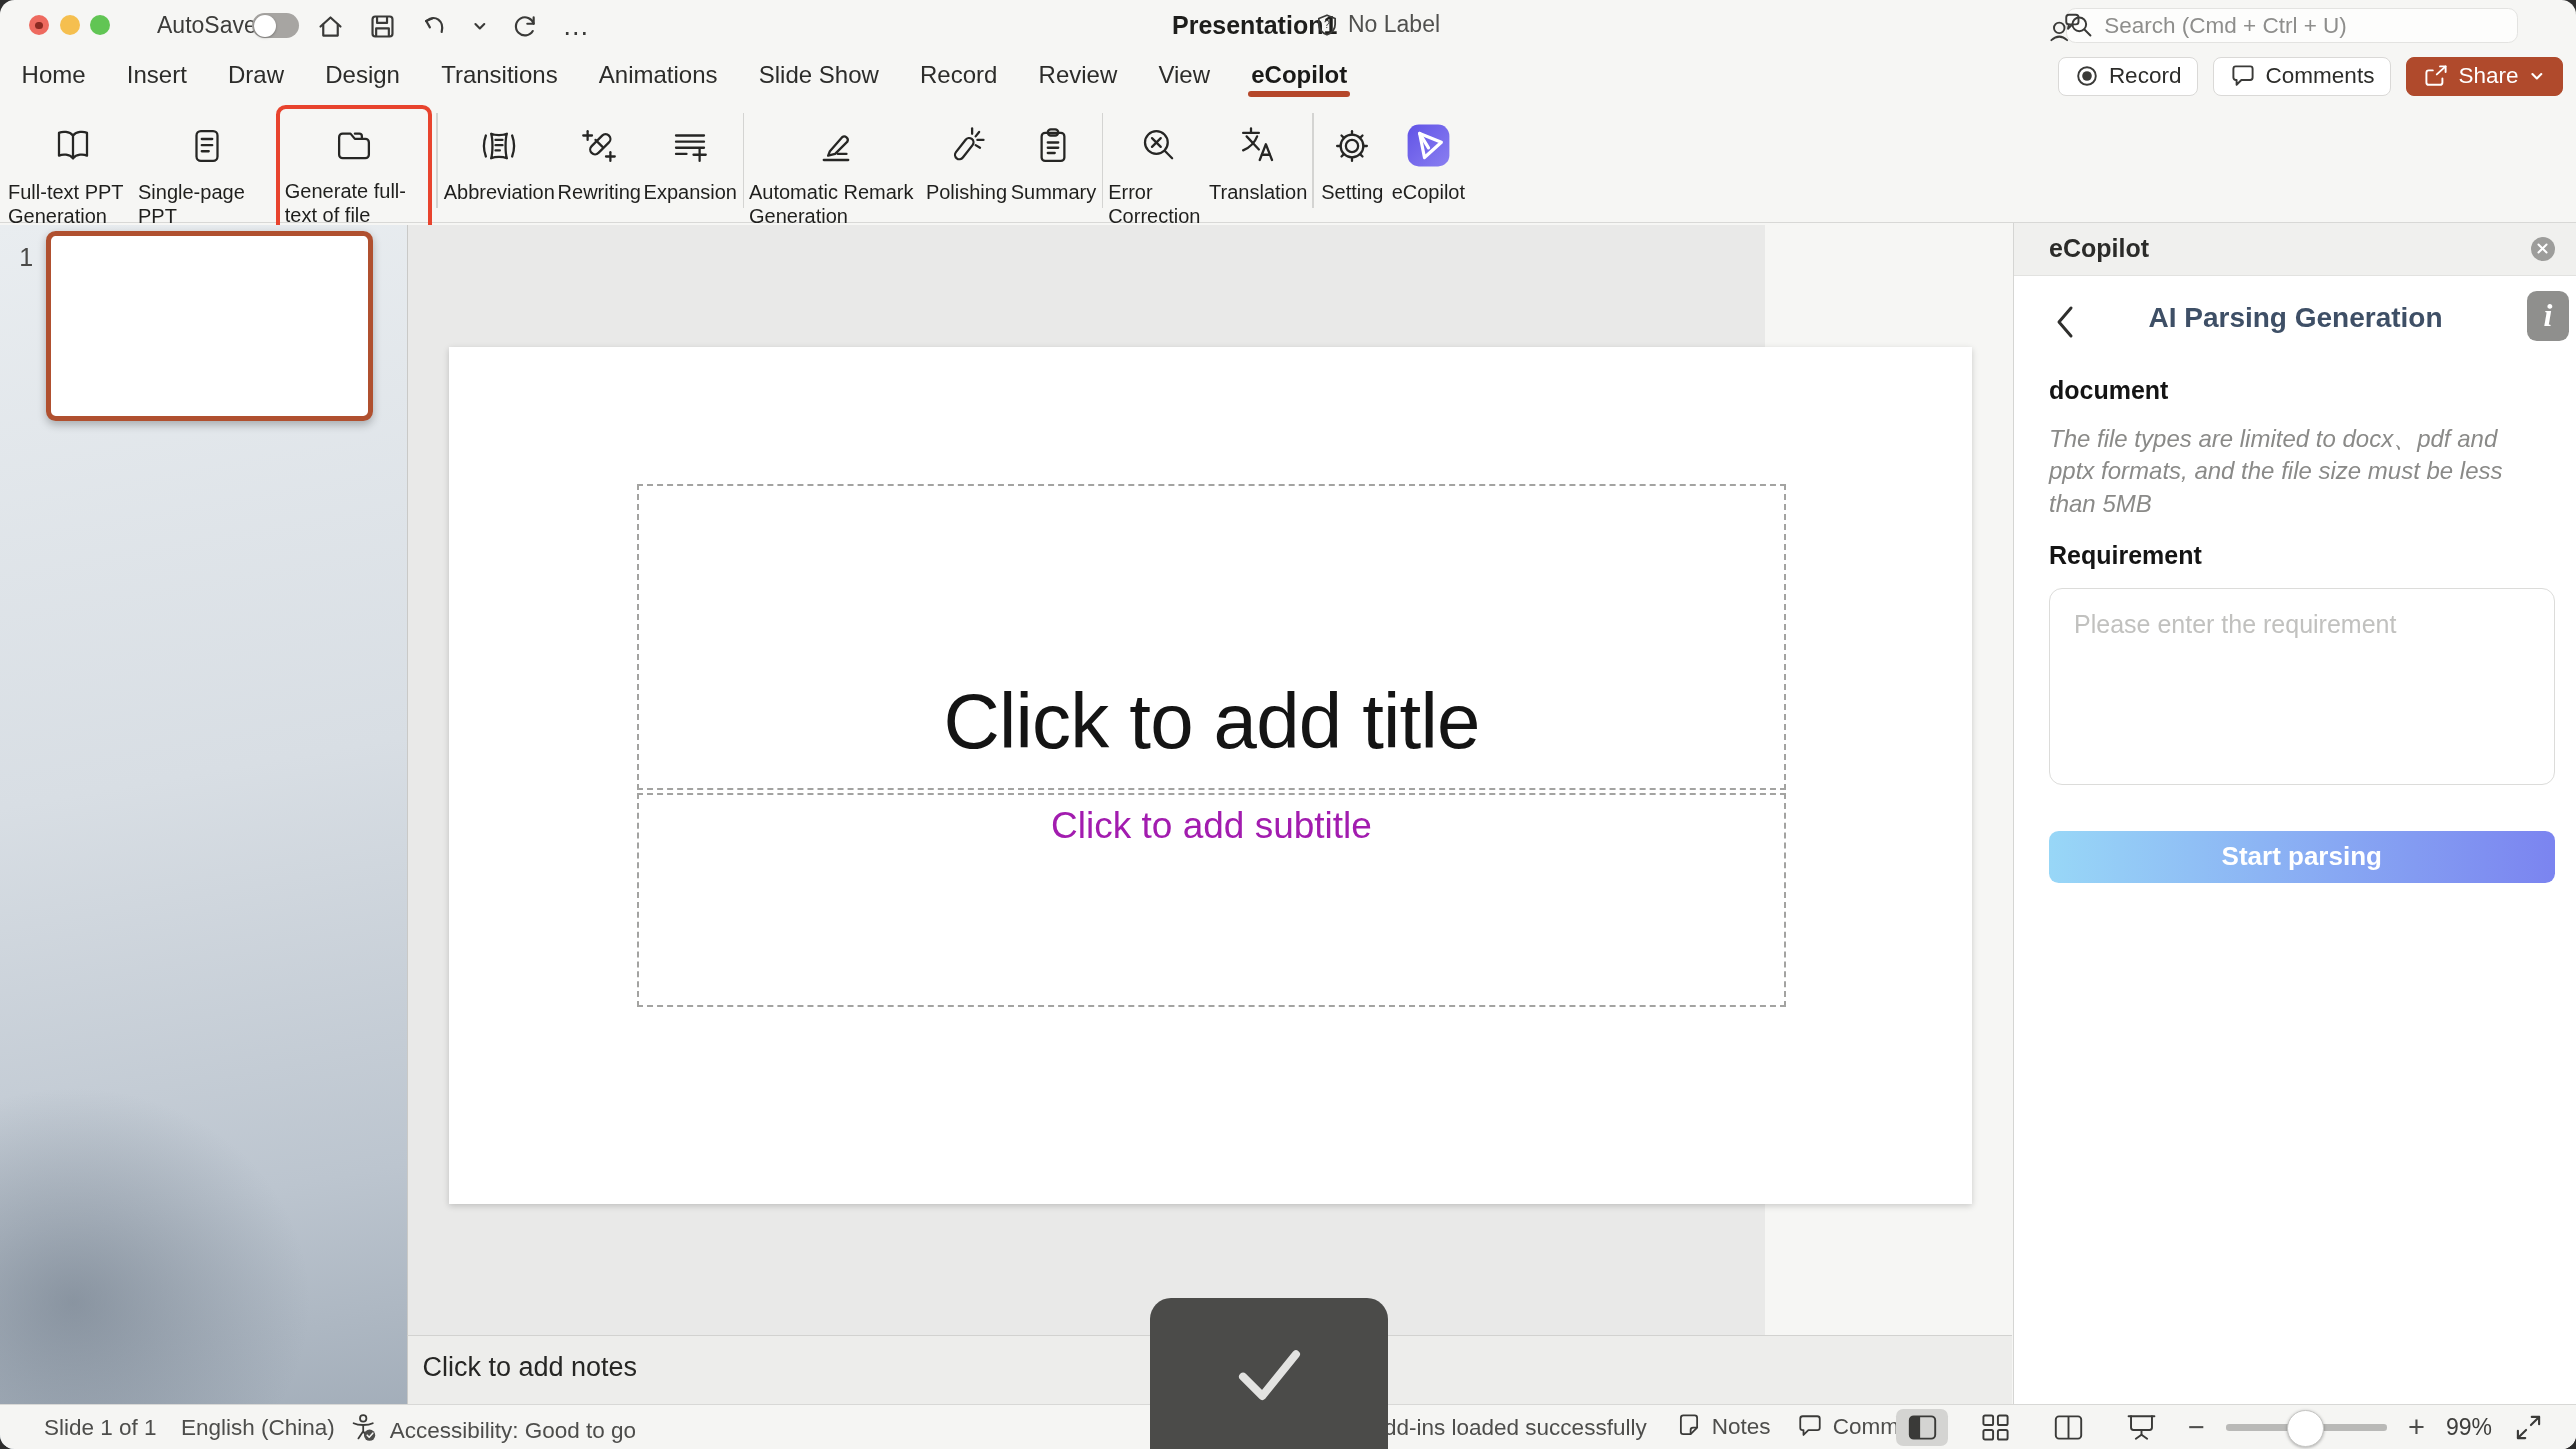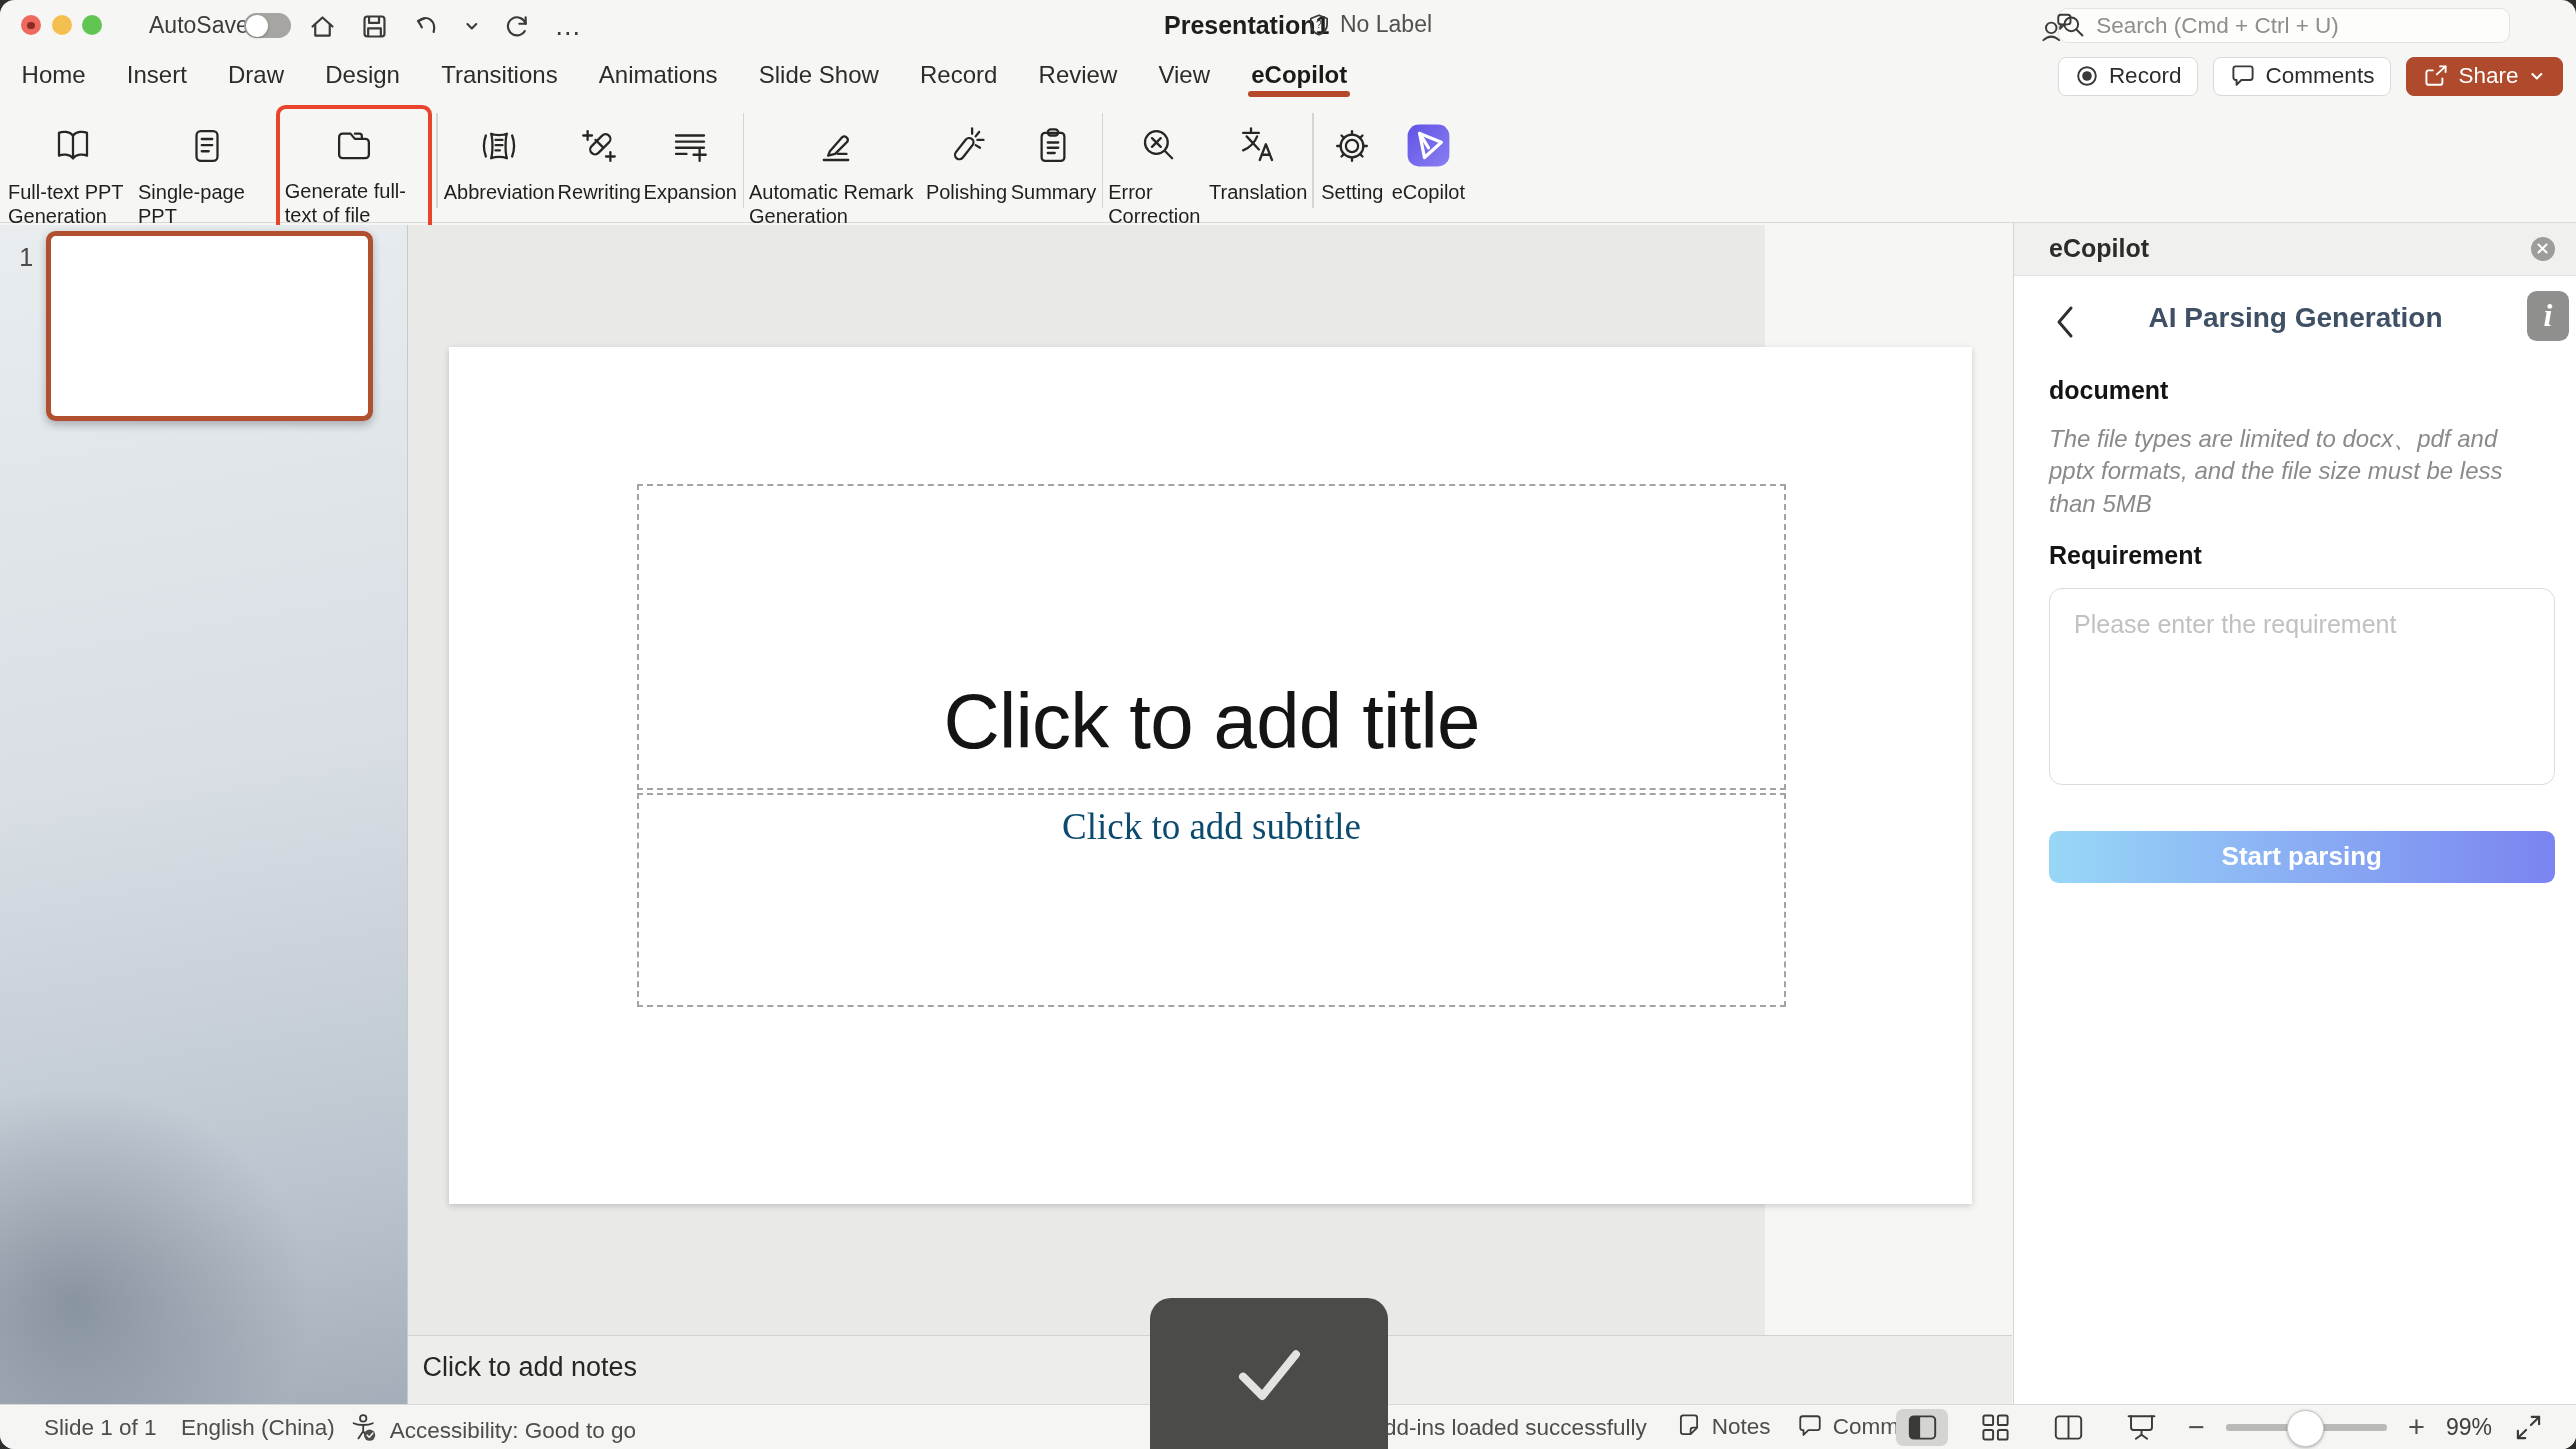--- a/index.html
+++ b/index.html
@@ -1,21 +1,21 @@
 <!DOCTYPE html>
 <html style="font-size:13px"><head>
 <meta charset="utf-8">
 <style>
   html,body{margin:0;padding:0;background:#2e2e2e;font-family:"Liberation Sans",sans-serif;}
   .window{position:relative;width:2576px;height:1449px;background:#f6f6f4;border-radius:14.5px;overflow:hidden;color:#222;}
   svg{display:block;}
   .ico{color:#3a3a38;}
 
   
-  .titlebar{position:absolute;left:0;top:0;width:2088px;height:52px;}
+  .titlebar{position:absolute;left:8px;top:0;width:2088px;height:52px;}
   .lights{position:absolute;left:21px;top:15.3px;display:flex;gap:10.5px;}
   .light{width:20px;height:20px;border-radius:50%;position:relative;}
   .light.red{background:#ee6a5f;}
   .light.red::after{content:"";position:absolute;left:6.4px;top:6.4px;width:7.2px;height:7.2px;border-radius:50%;background:#8c2b22;}
   .light.yellow{background:#f5bf4f;}
   .light.green{background:#61c554;}
   .autosave{position:absolute;left:149px;top:12px;font-size:23px;color:#3c3c3a;}
   .toggle{position:absolute;left:244px;top:13px;width:47px;height:25px;border-radius:13px;background:#a7a5a2;}
   .toggle .knob{position:absolute;left:1.6px;top:1.6px;width:22px;height:22px;border-radius:50%;background:#fff;box-shadow:0 0.8px 2.4px rgba(0,0,0,.35);}
   .tb-icons{position:absolute;left:308px;top:10.5px;display:flex;align-items:center;gap:22.5px;}
@@ -51,21 +51,21 @@
      radial-gradient(ellipse 338px 306px at 18% 88%, rgba(102,114,128,.55) 0%, rgba(102,114,128,0) 70%),
      linear-gradient(170deg,#e9edf0 0%,#d8dee4 45%,#bcc5cf 78%,#9faab6 100%);}
   .thumb-num{position:absolute;left:19.3px;top:17.7px;font-size:25px;color:#4a4a48;}
   .thumb{position:absolute;left:46px;top:6.4px;width:317px;height:180px;background:#fff;border:5.6px solid #b0502f;border-radius:9.7px;box-shadow:0 3.2px 8px rgba(0,0,0,.25);}
   .canvas-area{position:absolute;left:407px;top:225px;width:1358px;bottom:0;background:#e9e9e8;border-left:1.6px solid #c9c9c7;box-sizing:border-box;}
   .slide{position:absolute;left:41px;top:122px;width:1523px;height:857px;background:#fff;box-shadow:0 1.6px 6.4px rgba(0,0,0,.18);}
   .ph-box{position:absolute;border:2.4px dashed #a3a3a1;box-sizing:border-box;}
   .title-box{left:188px;top:137px;width:1149px;height:306px;display:flex;align-items:flex-end;justify-content:center;padding-bottom:21px;}
   .title-box .t{font-size:78px;color:#141414;letter-spacing:-0.8px;}
   .subtitle-box{left:188px;top:446px;width:1149px;height:214px;display:flex;align-items:flex-start;justify-content:center;padding-top:9.7px;}
-  .subtitle-box .t{font-size:37px;color:#0c4a6e;font-family:Liberation Serif, serif;}
+  .subtitle-box .t{font-size:37px;color:#a21caf;}
   .notes-pane{position:absolute;left:407px;right:564px;top:1335px;height:71px;background:#ededeb;border-top:1.6px solid #d2d2d0;border-left:1.6px solid #c9c9c7;box-sizing:border-box;}
   .notes-pane .t{position:absolute;left:14.5px;top:16px;font-size:27px;color:#262624;}
 
   
   .panel{position:absolute;left:2013px;top:223px;width:564px;bottom:0;background:#fff;border-left:1.6px solid #d5d5d3;box-sizing:border-box;}
   .panel-head{position:relative;height:52px;background:#f0f0ee;border-bottom:0.8px solid #e2e2e0;}
   .panel-head .t{position:absolute;left:35px;top:10.5px;font-size:25px;font-weight:bold;color:#2b2b29;}
   .closebtn{position:absolute;right:22.5px;top:13.7px;width:24px;height:24px;border-radius:50%;background:#9d9d9b;display:flex;align-items:center;justify-content:center;}
   .panel-nav{position:relative;height:89px;}
   .backbtn{position:absolute;left:39px;top:29px;}

